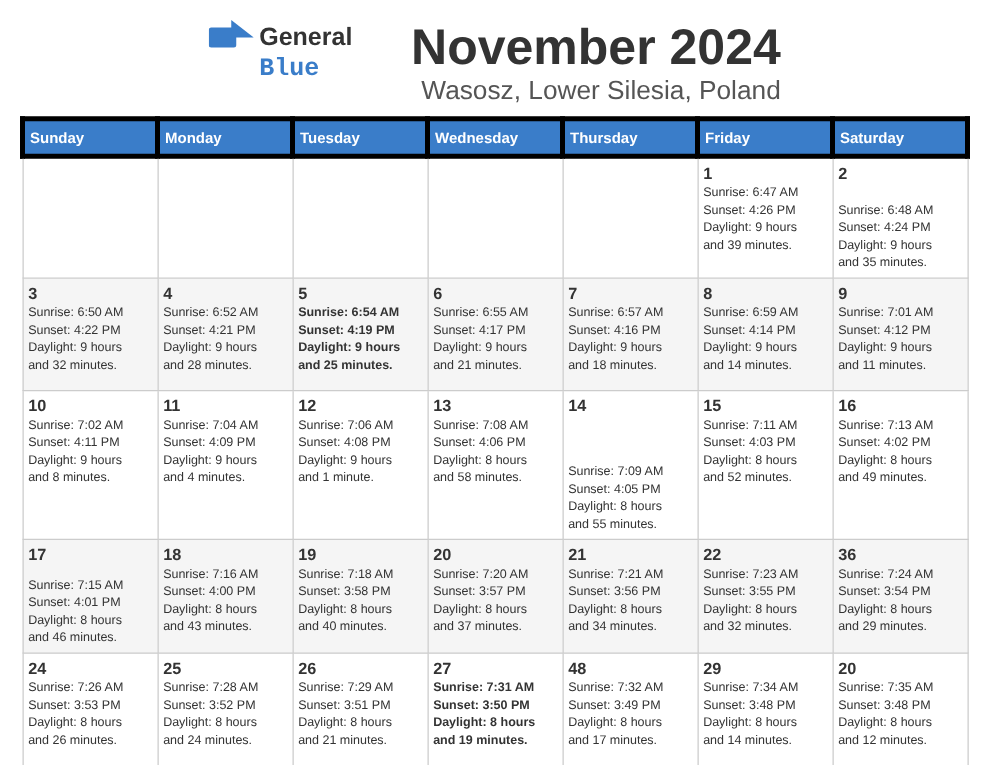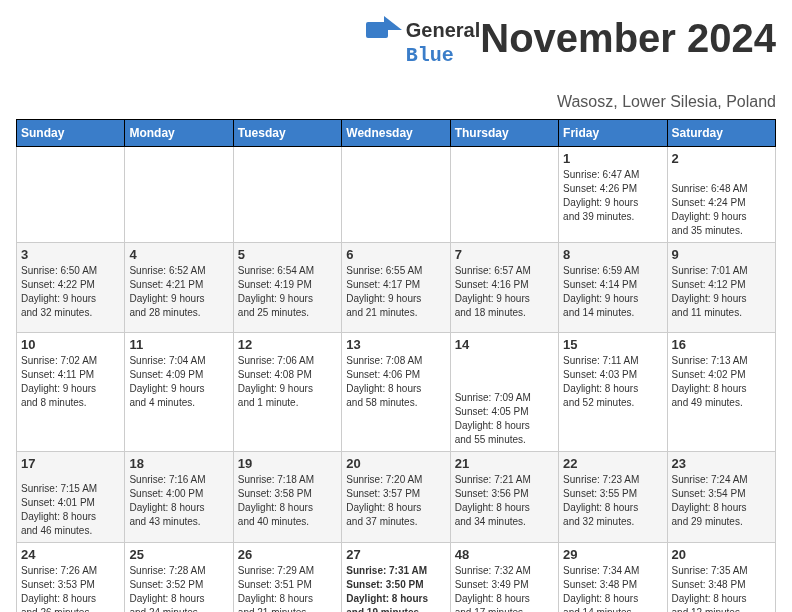--- a/index.html
+++ b/index.html
@@ -5,59 +5,59 @@
     * { box-sizing: border-box; margin: 0; padding: 0; }
     body {
       font-family: Arial, sans-serif;
       background: #fff;
       width: 792px;
       min-height: 612px;
       padding: 16px;
     }
     .header-area {
       display: flex;
-      justify-content: flex-end;
+      justify-content: center;
       align-items: flex-start;
       margin-bottom: 8px;
+      gap: 47px;
     }
     .logo {
       display: flex;
       flex-direction: column;
       align-items: flex-start;
     }
     .logo-top-row {
       display: flex;
       align-items: center;
       gap: 4px;
     }
     .title-area {
       text-align: right;
     }
     .month-title {
       font-size: 40px;
       font-weight: bold;
       color: #333;
     }
     .location-subtitle {
-      font-size: 16px;
+      font-size: 21px;
       color: #555;
-      margin-top: 32px;
     }
     .calendar {
       width: 100%;
       border-collapse: collapse;
       font-size: 11px;
     }
     .calendar thead th {
       background-color: #3a7dc9;
       color: #fff;
       padding: 6px 4px;
       text-align: left;
       font-size: 12px;
-      border: 1px solid #000000;
+      border: 4px solid #000000;
     }
     .calendar tbody td {
       border: 1px solid #ccc;
       vertical-align: top;
       padding: 4px;
       height: 90px;
       width: calc(100% / 7);
       background: #fff;
     }
     .calendar tbody tr:nth-child(even) td {
@@ -142,21 +142,21 @@
         </td>
         <td>
           <div class="day-number">4</div>
           <div class="day-info" style="white-space: pre-line;">Sunrise: 6:52 AM
 Sunset: 4:21 PM
 Daylight: 9 hours
 and 28 minutes.</div>
         </td>
         <td>
           <div class="day-number">5</div>
-          <div class="day-info" style="white-space: pre-line;">Sunrise: 6:54 AM
+          <div class="day-info" style="white-space: pre-line; font-weight: bold;">Sunrise: 6:54 AM
 Sunset: 4:19 PM
 Daylight: 9 hours
 and 25 minutes.</div>
         </td>
         <td>
           <div class="day-number">6</div>
           <div class="day-info" style="white-space: pre-line;">Sunrise: 6:55 AM
 Sunset: 4:17 PM
 Daylight: 9 hours
 and 21 minutes.</div>
@@ -271,21 +271,21 @@
 and 34 minutes.</div>
         </td>
         <td>
           <div class="day-number">22</div>
           <div class="day-info" style="white-space: pre-line;">Sunrise: 7:23 AM
 Sunset: 3:55 PM
 Daylight: 8 hours
 and 32 minutes.</div>
         </td>
         <td>
-          <div class="day-number">23</div>
+          <div class="day-number">36</div>
           <div class="day-info" style="white-space: pre-line;">Sunrise: 7:24 AM
 Sunset: 3:54 PM
 Daylight: 8 hours
 and 29 minutes.</div>
         </td>
       </tr>
       <tr>
         <td>
           <div class="day-number">24</div>
           <div class="day-info" style="white-space: pre-line;">Sunrise: 7:26 AM

